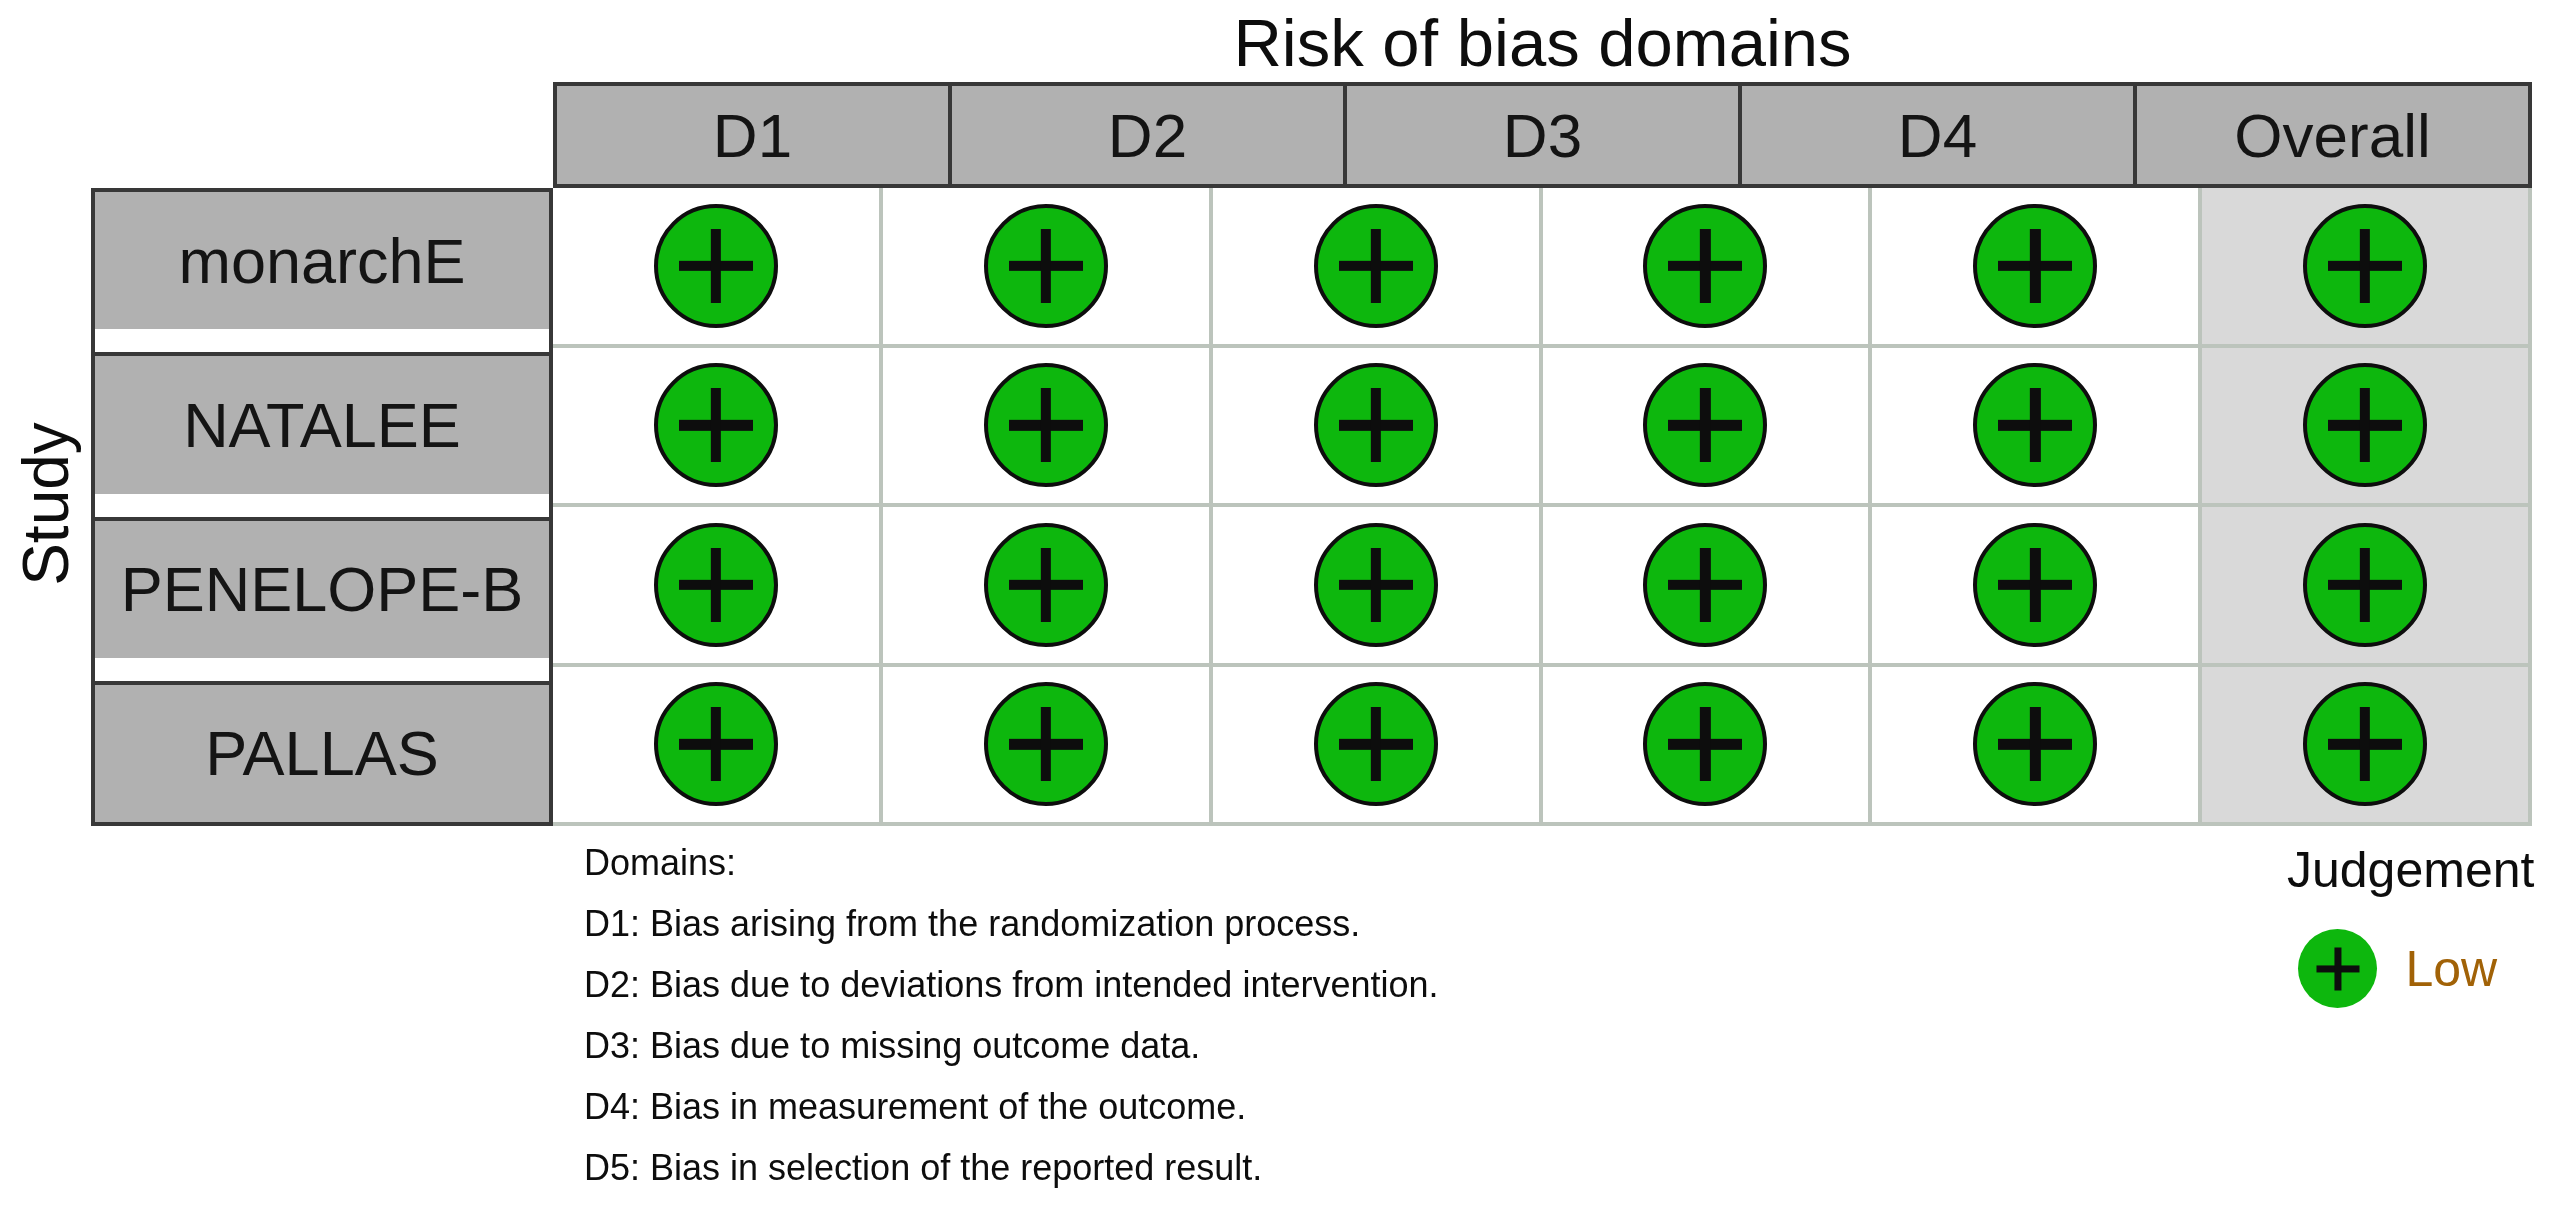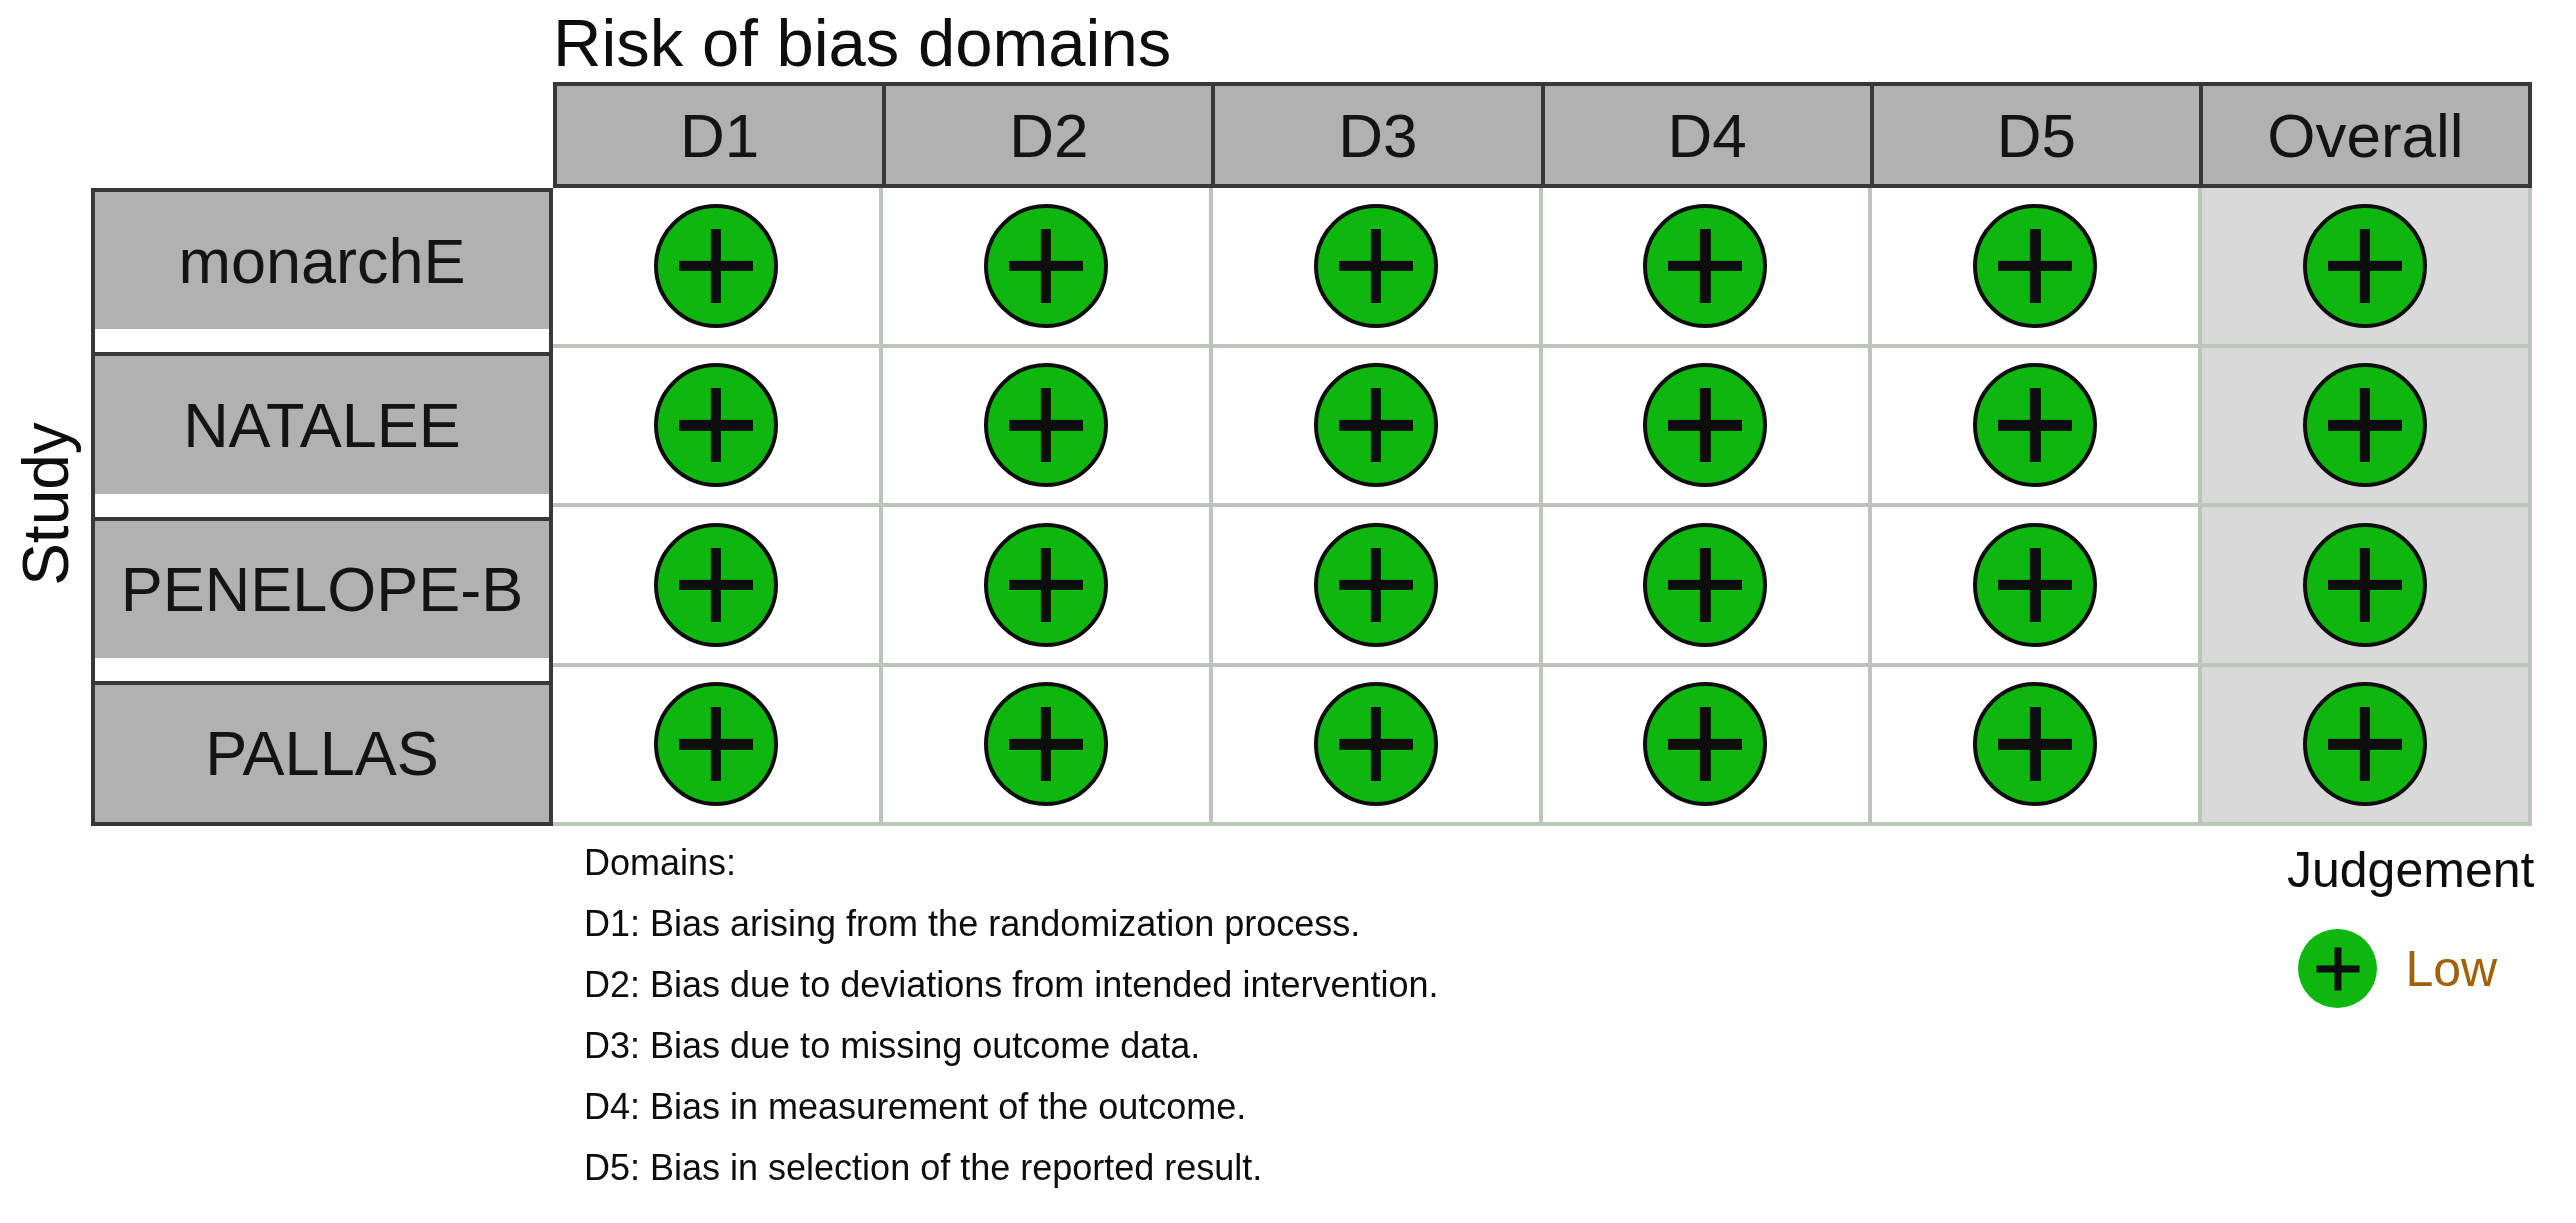--- a/index.html
+++ b/index.html
@@ -10,21 +10,21 @@
     --dark-border:#383838;
   }
   *{box-sizing:border-box;margin:0;padding:0;}
   html,body{background:#ffffff;}
   .fig{
     position:relative;width:2576px;height:1223px;background:#ffffff;
     font-family:"Liberation Sans", sans-serif;color:#111;overflow:hidden;
   }
   .title{
     position:absolute;left:553px;top:1.6px;width:1979px;height:87px;
-    font-size:67px;line-height:82px;color:#0d0d0d;
+    text-align:center;font-size:67px;line-height:82px;color:#0d0d0d;
   }
   .header-row{
     position:absolute;left:553px;top:82px;width:1979px;height:106px;
     display:flex;border:4px solid var(--dark-border);
   }
   .hcell{
     flex:1;display:flex;align-items:center;justify-content:center;
     background:var(--header-gray);font-size:62px;color:#141414;
     border-left:4px solid var(--dark-border);
   }
@@ -87,21 +87,20 @@
 
 <div class="fig">
 
   <div class="title">Risk of bias domains</div>
 
   <div class="header-row">
       <div class="hcell">D1</div>
       <div class="hcell">D2</div>
       <div class="hcell">D3</div>
       <div class="hcell">D4</div>
-      <div class="hcell">D5</div>
       <div class="hcell">Overall</div>
     </div>
 
   <div class="row-labels">
       <div class="lcell">monarchE</div>
       <div class="lcell">NATALEE</div>
       <div class="lcell">PENELOPE-B</div>
       <div class="lcell">PALLAS</div>
     </div>
 

